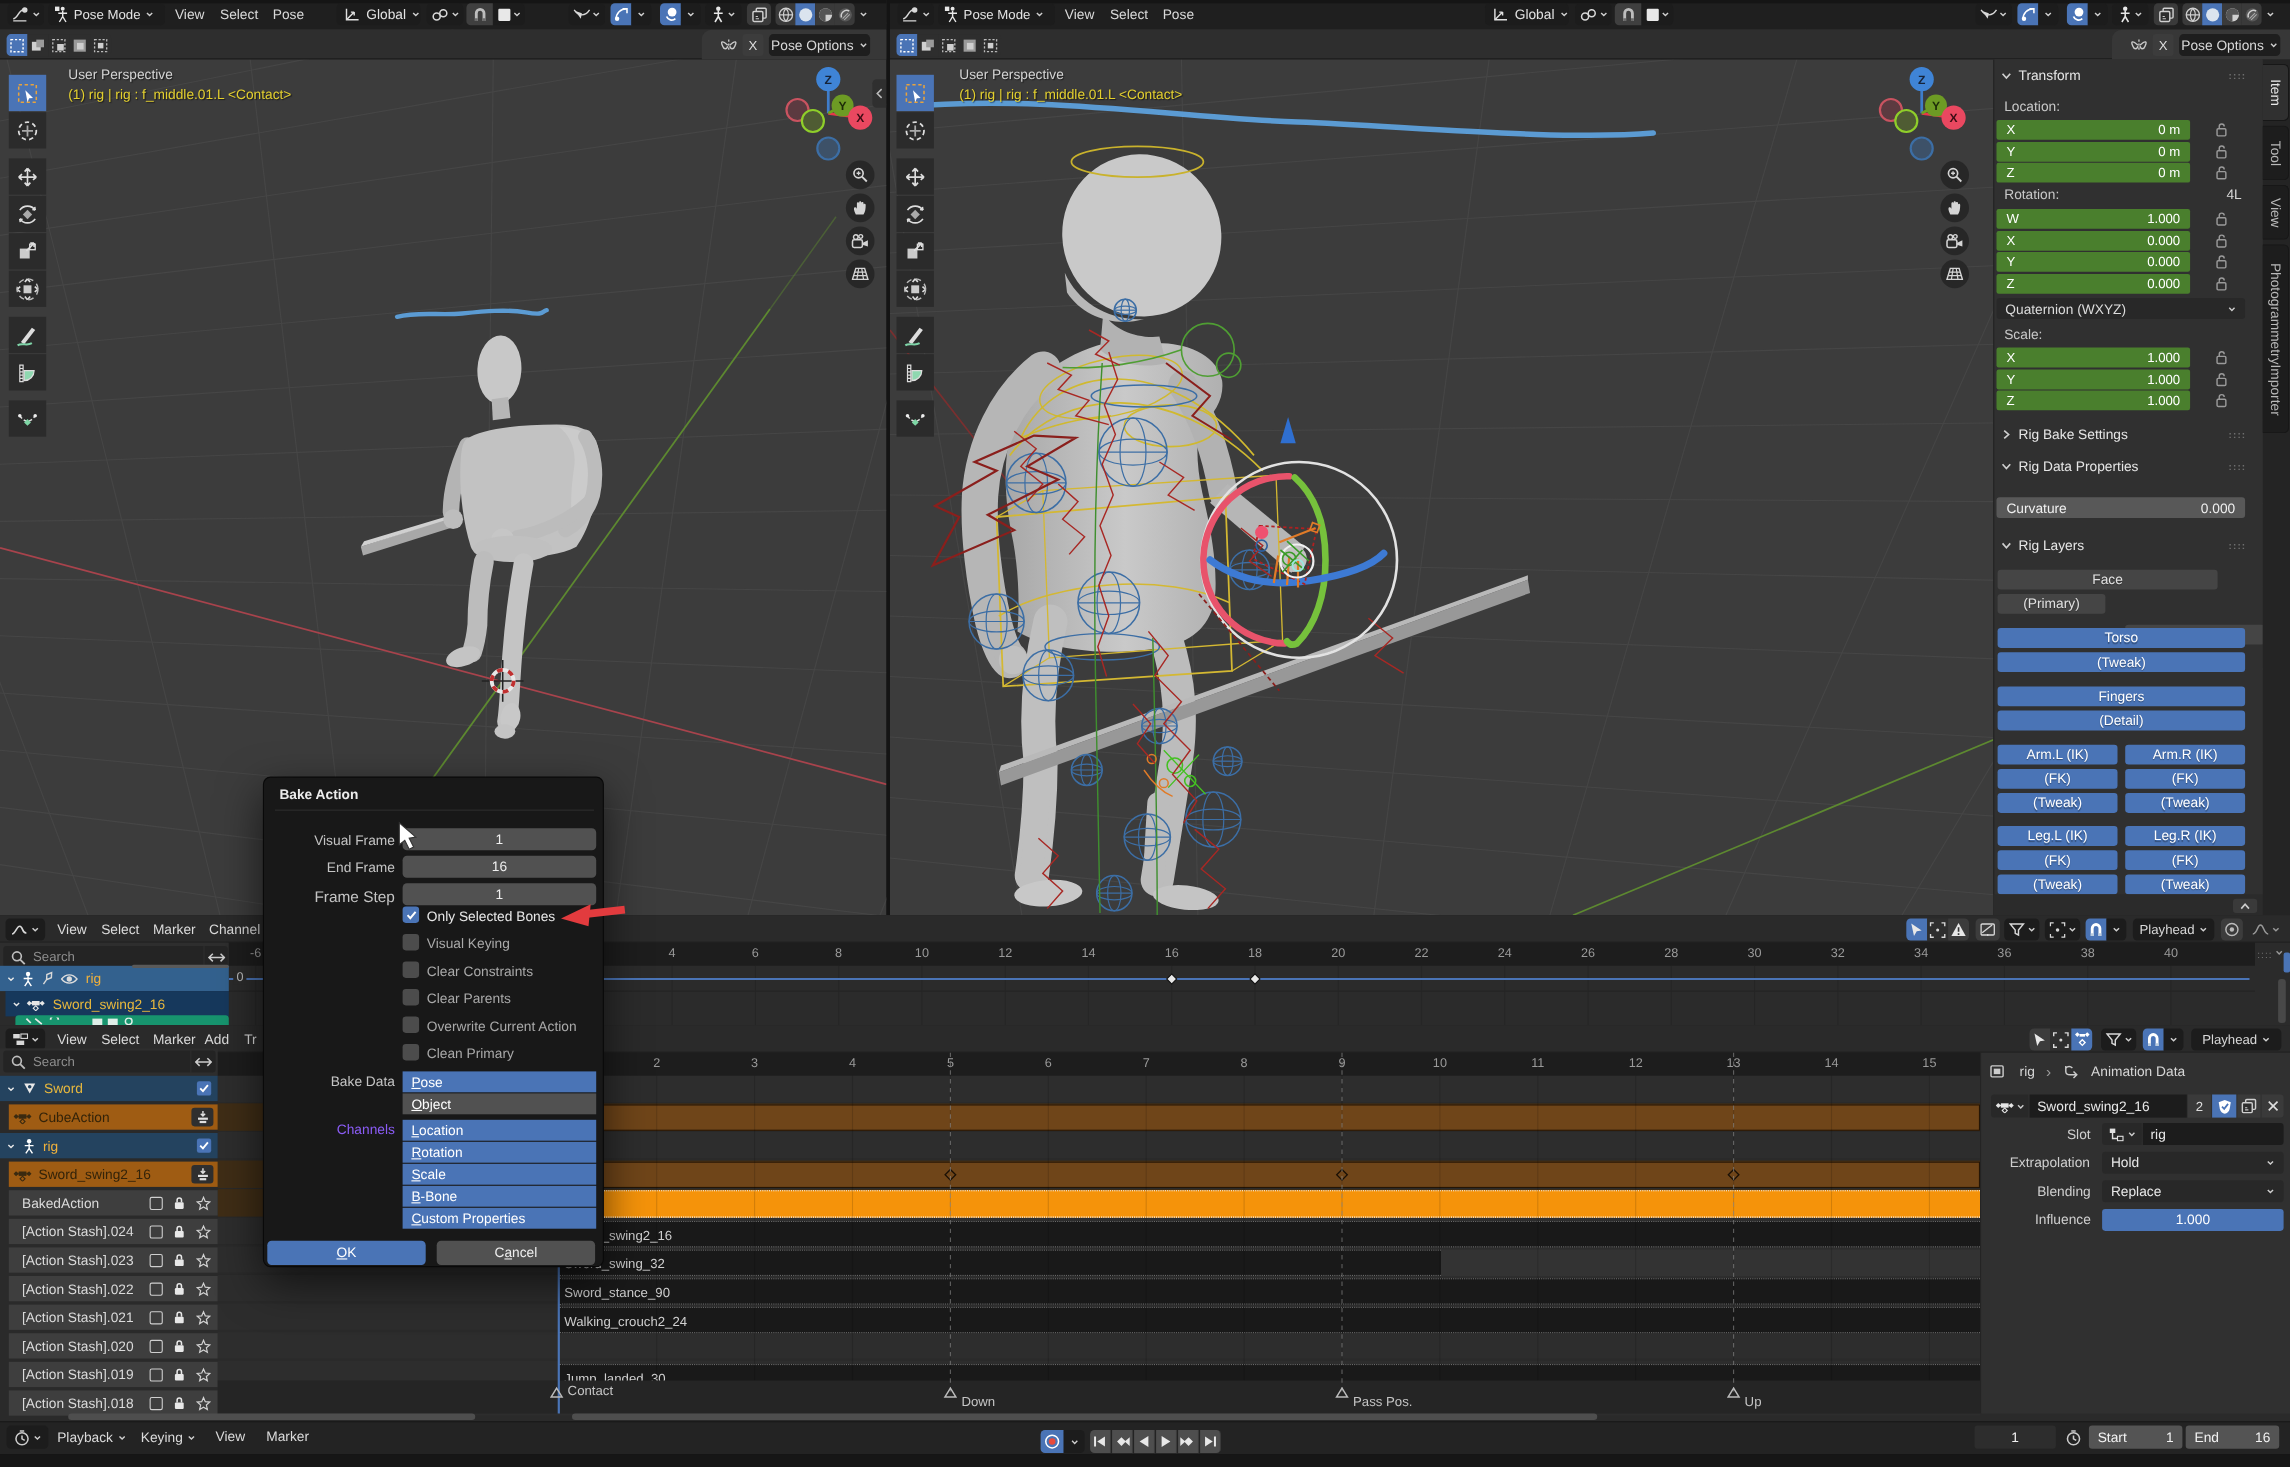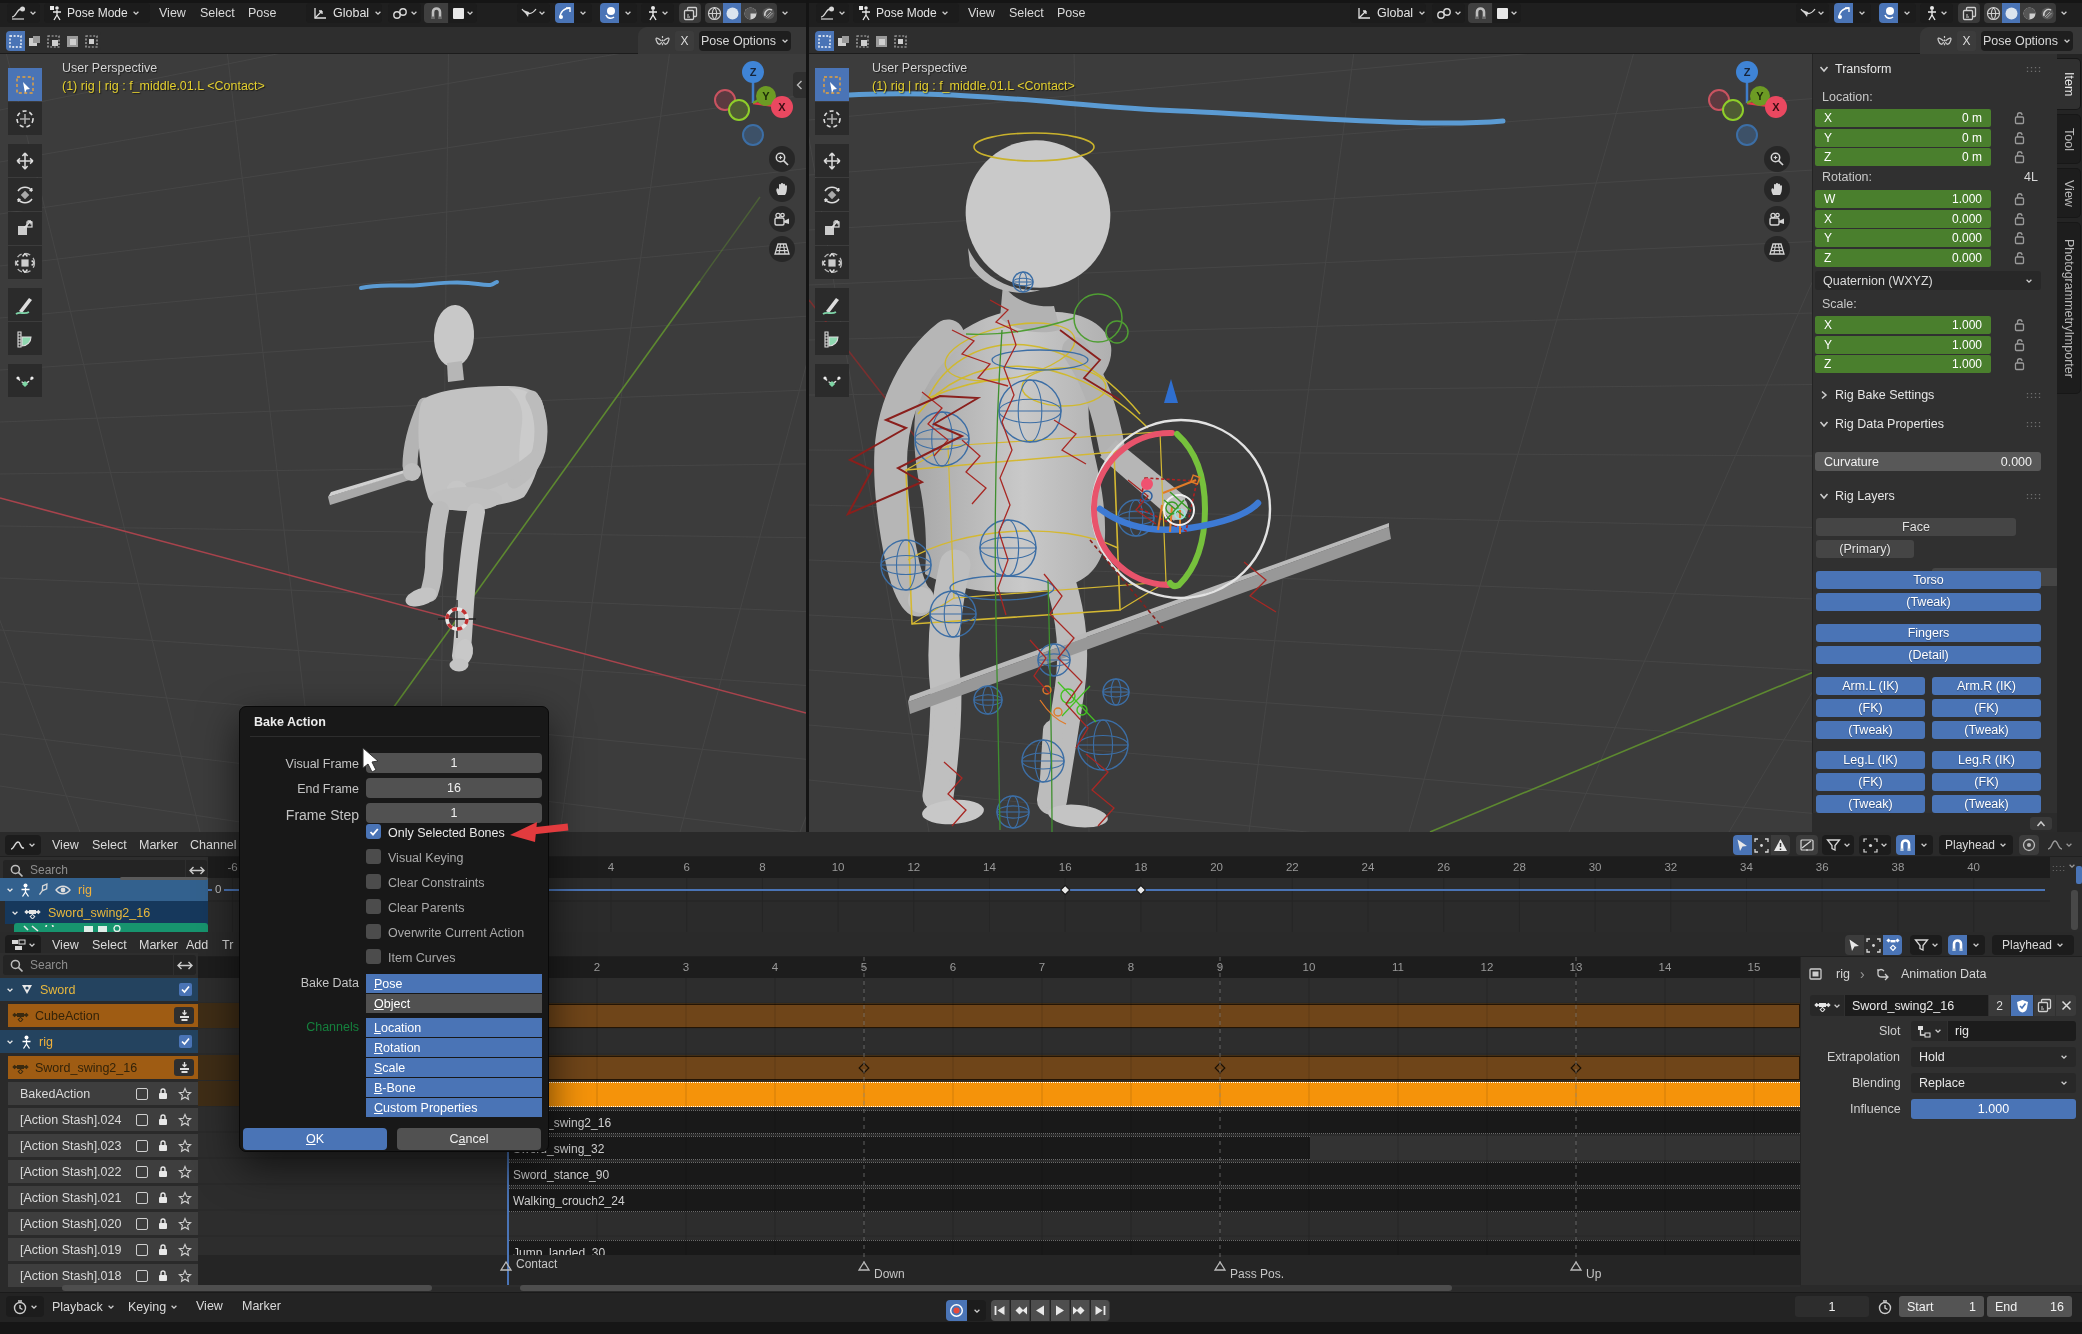--- a/index.html
+++ b/index.html
@@ -1681,25 +1681,25 @@
       <div class="abs" style="left:148px;top:119px;color:#e8e8e8;font-size:12.5px">Only Selected Bones</div>
       <div class="abs" style="left:126px;top:142px;width:15px;height:15px;background:#4c4c4c;border-radius:3px"></div>
       <div class="abs" style="left:148px;top:144px;color:#a9a9a9;font-size:12.5px">Visual Keying</div>
       <div class="abs" style="left:126px;top:167px;width:15px;height:15px;background:#4c4c4c;border-radius:3px"></div>
       <div class="abs" style="left:148px;top:169px;color:#a9a9a9;font-size:12.5px">Clear Constraints</div>
       <div class="abs" style="left:126px;top:192px;width:15px;height:15px;background:#4c4c4c;border-radius:3px"></div>
       <div class="abs" style="left:148px;top:194px;color:#a9a9a9;font-size:12.5px">Clear Parents</div>
       <div class="abs" style="left:126px;top:217px;width:15px;height:15px;background:#4c4c4c;border-radius:3px"></div>
       <div class="abs" style="left:148px;top:219px;color:#a9a9a9;font-size:12.5px">Overwrite Current Action</div>
       <div class="abs" style="left:126px;top:242px;width:15px;height:15px;background:#4c4c4c;border-radius:3px"></div>
-      <div class="abs" style="left:148px;top:244px;color:#a9a9a9;font-size:12.5px">Item Curves</div>
+      <div class="abs" style="left:148px;top:244px;color:#a9a9a9;font-size:12.5px">Clean Primary</div>
       <div class="abs" style="left:0;top:269px;width:119px;text-align:right;color:#c4c4c4;font-size:12.5px">Bake Data</div>
       <div class="abs" style="left:126px;top:267px;width:176px;height:19px;background:#4a74b6;display:flex;align-items:center;padding:0 8px;color:#fff;font-size:12.5px"><span style="text-decoration:underline">P</span>ose</div>
       <div class="abs" style="left:126px;top:287px;width:176px;height:19px;background:#515151;display:flex;align-items:center;padding:0 8px;color:#fff;font-size:12.5px"><span style="text-decoration:underline">O</span>bject</div>
-      <div class="abs" style="left:0;top:313px;width:119px;text-align:right;color:#15803d;font-size:12.5px">Channels</div>
+      <div class="abs" style="left:0;top:313px;width:119px;text-align:right;color:#8b5cf6;font-size:12.5px">Channels</div>
       <div class="abs" style="left:126px;top:311px;width:176px;height:19px;background:#4a74b6;display:flex;align-items:center;padding:0 8px;color:#fff;font-size:12.5px"><span style="text-decoration:underline">L</span>ocation</div>
       <div class="abs" style="left:126px;top:331px;width:176px;height:19px;background:#4a74b6;display:flex;align-items:center;padding:0 8px;color:#fff;font-size:12.5px"><span style="text-decoration:underline">R</span>otation</div>
       <div class="abs" style="left:126px;top:351px;width:176px;height:19px;background:#4a74b6;display:flex;align-items:center;padding:0 8px;color:#fff;font-size:12.5px"><span style="text-decoration:underline">S</span>cale</div>
       <div class="abs" style="left:126px;top:371px;width:176px;height:19px;background:#4a74b6;display:flex;align-items:center;padding:0 8px;color:#fff;font-size:12.5px"><span style="text-decoration:underline">B</span>-Bone</div>
       <div class="abs" style="left:126px;top:391px;width:176px;height:19px;background:#4a74b6;display:flex;align-items:center;padding:0 8px;color:#fff;font-size:12.5px"><span style="text-decoration:underline">C</span>ustom Properties</div>
       <div class="abs" style="left:3px;top:421px;width:144px;height:22px;background:#4a74b6;border-radius:4px;display:flex;align-items:center;justify-content:center;color:#fff;font-size:12.5px"><span style="text-decoration:underline">O</span>K</div>
       <div class="abs" style="left:157px;top:421px;width:144px;height:22px;background:#515151;border-radius:4px;display:flex;align-items:center;justify-content:center;color:#eee;font-size:12.5px">C<span style="text-decoration:underline">a</span>ncel</div>
     </div>
     <svg class="abs" style="left:0;top:0;pointer-events:none" width="2082" height="1334">
       <path d="M568 827 L532 831" stroke="#e23b3e" stroke-width="7" fill="none"></path>

